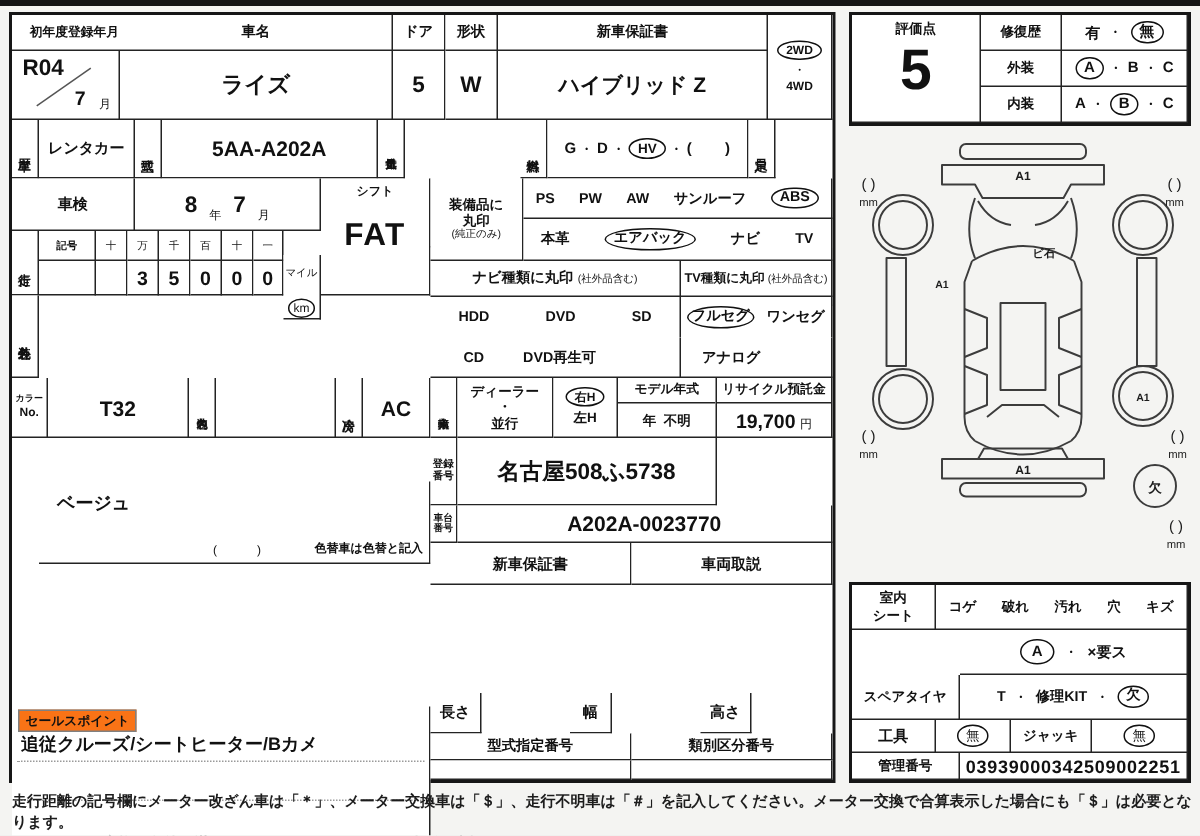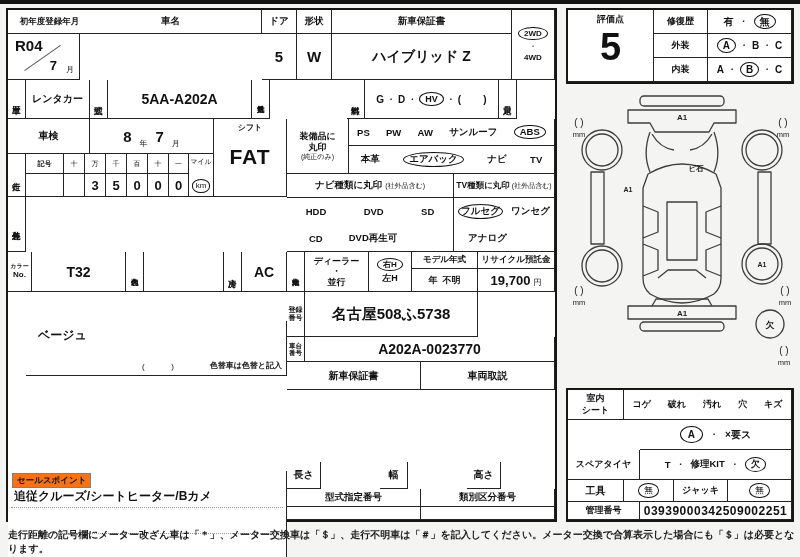--- a/index.html
+++ b/index.html
@@ -48,20 +48,21 @@
       <span class="t8">・</span>
       <span class="t8" style="font-weight:700;">4WD</span>
     </div>
 
     <div class="c rel" style="left:0;top:24px;width:72px;height:46px;">
       <span class="abs v15" style="left:7px;top:3px;">R04</span>
       <span class="abs" style="left:34px;top:2px;width:1px;height:44px;background:#555;transform:rotate(55deg);"></span>
       <span class="abs v13" style="right:22px;bottom:6px;">7</span>
       <span class="abs t8" style="right:5px;bottom:4px;">月</span>
     </div>
+    <div class="c v15" style="left:72px;top:24px;width:182px;height:46px;">ライズ</div>
     <div class="c v15" style="left:254px;top:24px;width:35px;height:46px;">5</div>
     <div class="c v15" style="left:289px;top:24px;width:35px;height:46px;">W</div>
     <div class="c v14" style="left:324px;top:24px;width:180px;height:46px;">ハイブリッド Z</div>
 
     <div class="c vl" style="left:0;top:70px;width:18px;height:39px;">車歴</div>
     <div class="c v10" style="left:18px;top:70px;width:64px;height:39px;">レンタカー</div>
     <div class="c vl" style="left:82px;top:70px;width:18px;height:39px;">型式</div>
     <div class="c v14" style="left:100px;top:70px;width:144px;height:39px;">5AA-A202A</div>
     <div class="c vl" style="left:244px;top:70px;width:18px;height:39px;font-size:7.5px;">排気量</div>
     <div class="c rel" style="left:262px;top:70px;width:77px;height:39px;">
@@ -104,21 +105,21 @@
     <div class="c t7" style="left:119px;top:144px;width:21px;height:20px;">百</div>
     <div class="c t7" style="left:140px;top:144px;width:21px;height:20px;">十</div>
     <div class="c t7" style="left:161px;top:144px;width:20px;height:20px;">一</div>
     <div class="c" style="left:18px;top:164px;width:38px;height:23px;"></div>
     <div class="c" style="left:56px;top:164px;width:21px;height:23px;"></div>
     <div class="c v13" style="left:77px;top:164px;width:21px;height:23px;">3</div>
     <div class="c v13" style="left:98px;top:164px;width:21px;height:23px;">5</div>
     <div class="c v13" style="left:119px;top:164px;width:21px;height:23px;">0</div>
     <div class="c v13" style="left:140px;top:164px;width:21px;height:23px;">0</div>
     <div class="c v13" style="left:161px;top:164px;width:20px;height:23px;">0</div>
-    <div class="c col" style="left:181px;top:144px;width:25px;height:43px;gap:12px;">
+    <div class="c col" style="left:181px;top:160px;width:25px;height:43px;gap:12px;justify-content:flex-end;">
       <span class="t7">マイル</span>
       <span class="circ t8" style="padding:1px 3px;">km</span>
     </div>
 
     <div class="c col" style="left:279px;top:109px;width:62px;height:55px;line-height:1.2;">
       <span class="t9" style="font-weight:700;">装備品に</span>
       <span class="t9" style="font-weight:700;">丸印</span>
       <span class="t7">(純正のみ)</span>
     </div>
     <div class="c" style="left:341px;top:109px;width:206px;height:27px;justify-content:space-around;font-size:9.5px;font-weight:600;">

